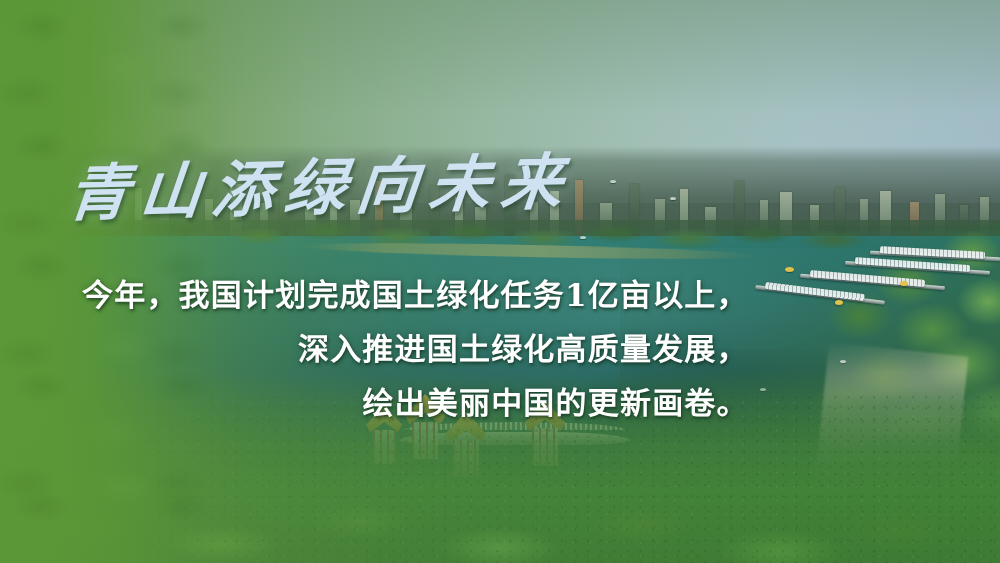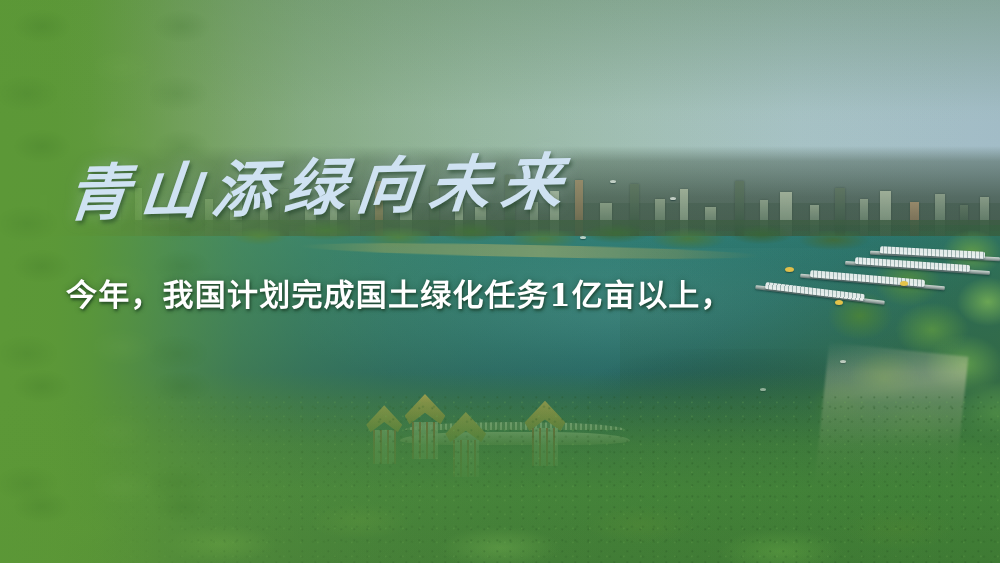--- a/index.html
+++ b/index.html
@@ -421,21 +421,21 @@
     white-space: nowrap;
     transform: skewX(-7deg) rotate(-1.4deg);
     transform-origin: left center;
     text-shadow:
       2px 3px 4px rgba(18,52,26,.55),
       0 0 16px rgba(200,225,245,.28);
   }
 
   .body-copy {
     position: absolute;
-    left: 66px;
+    left: 82px;
     top: 268px;
     z-index: 12;
     text-align: right;
   }
   .body-copy p {
     margin: 0;
     font-family: "DejaVu Serif", "Liberation Serif", serif;
     font-size: 31px;
     line-height: 54px;
     font-weight: 700;
@@ -562,15 +562,17 @@
   <div class="green-overlay"></div>
   <div class="green-overlay-v"></div>
   <div class="left-texture"></div>
 
   <div class="headline">
     <span>青山添绿向未来</span>
   </div>
 
   <div class="body-copy">
     <p>今年，我国计划完成国土绿化任务1亿亩以上，</p>
+    <p>深入推进国土绿化高质量发展，</p>
+    <p>绘出美丽中国的更新画卷。</p>
   </div>
 
 </div>
 
 </body></html>

